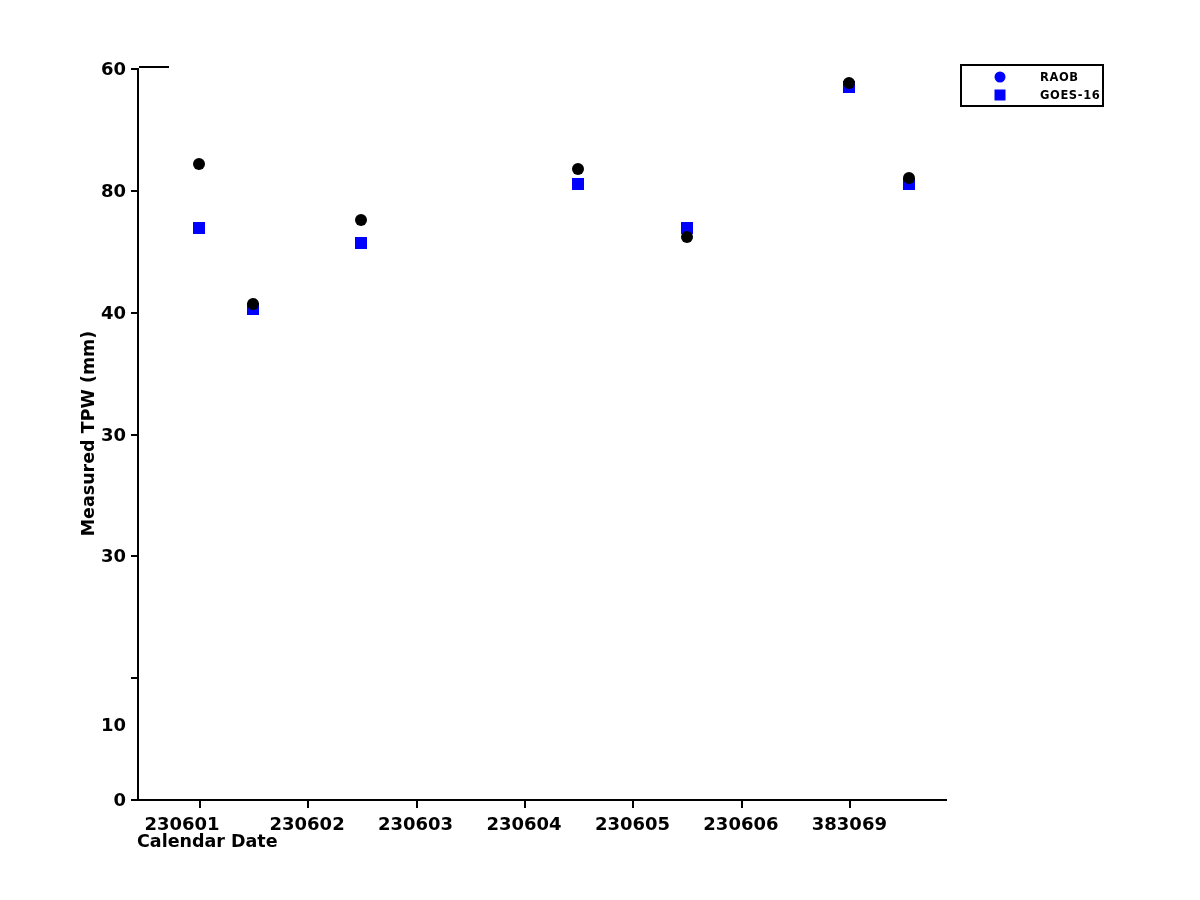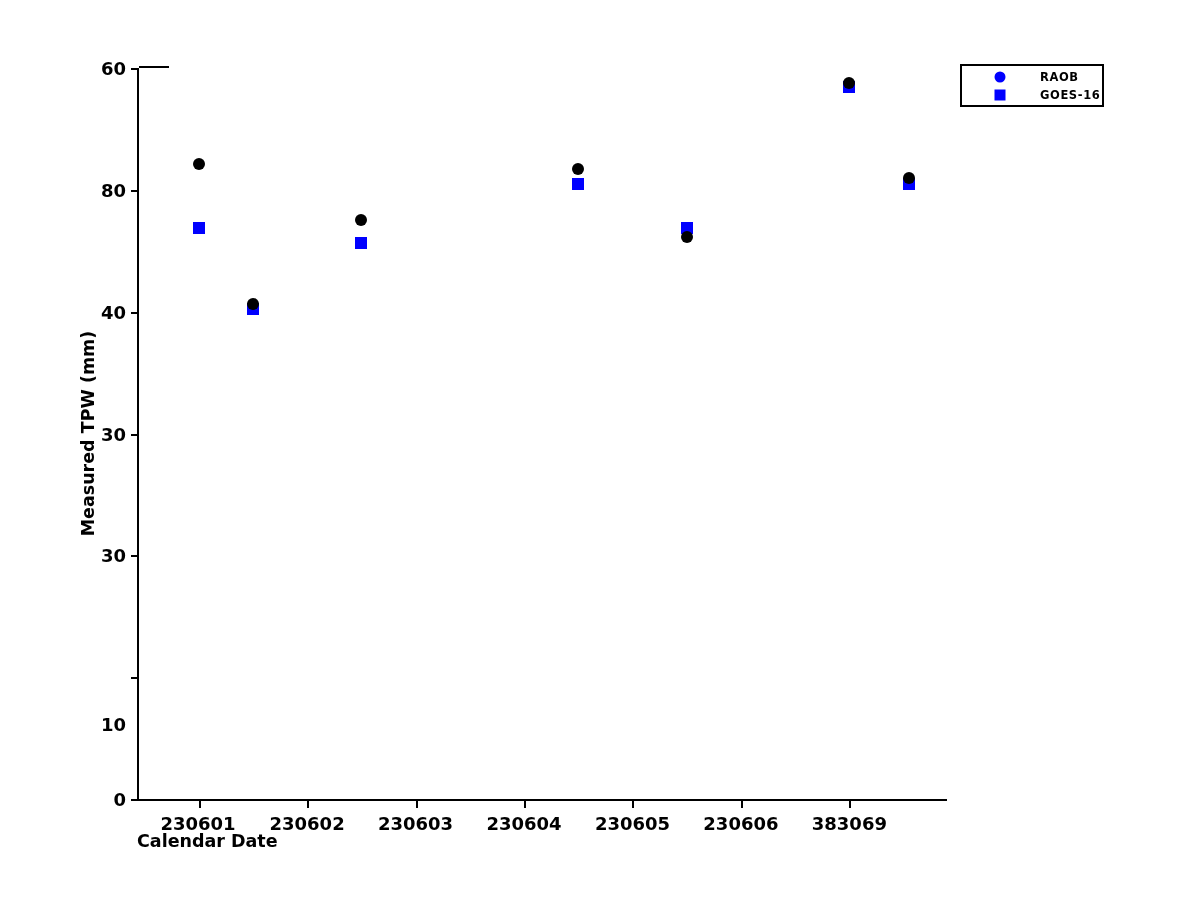--- a/index.html
+++ b/index.html
@@ -237,21 +237,21 @@
       <div class="ytick-label" style="top: 487.333px;">30</div>
       <div class="ytick-mark" style="top: 365.5px;"></div>
       <div class="ytick-label" style="top: 365.5px;">30</div>
       <div class="ytick-mark" style="top: 243.667px;"></div>
       <div class="ytick-label" style="top: 243.667px;">40</div>
       <div class="ytick-mark" style="top: 121.833px;"></div>
       <div class="ytick-label" style="top: 121.833px;">80</div>
       <div class="ytick-mark" style="top: 0px;"></div>
       <div class="ytick-label" style="top: 0px;">60</div>
       <div class="xtick-mark" style="left: 59.651px; top: 731px;"></div>
-      <div class="xtick-label" style="left: 59px; top: 745px; text-align: right;">230601</div>
+      <div class="xtick-label" style="left: 43px; top: 745px; text-align: right;">230601</div>
       <div class="xtick-mark" style="left: 168.107px; top: 731px;"></div>
       <div class="xtick-label" style="left: 168.107px; top: 745px;">230602</div>
       <div class="xtick-mark" style="left: 276.564px; top: 731px;"></div>
       <div class="xtick-label" style="left: 276.564px; top: 745px;">230603</div>
       <div class="xtick-mark" style="left: 385.02px; top: 731px;"></div>
       <div class="xtick-label" style="left: 385.02px; top: 745px;">230604</div>
       <div class="xtick-mark" style="left: 493.477px; top: 731px;"></div>
       <div class="xtick-label" style="left: 493.477px; top: 745px;">230605</div>
       <div class="xtick-mark" style="left: 601.933px; top: 731px;"></div>
       <div class="xtick-label" style="left: 601.933px; top: 745px;">230606</div>

